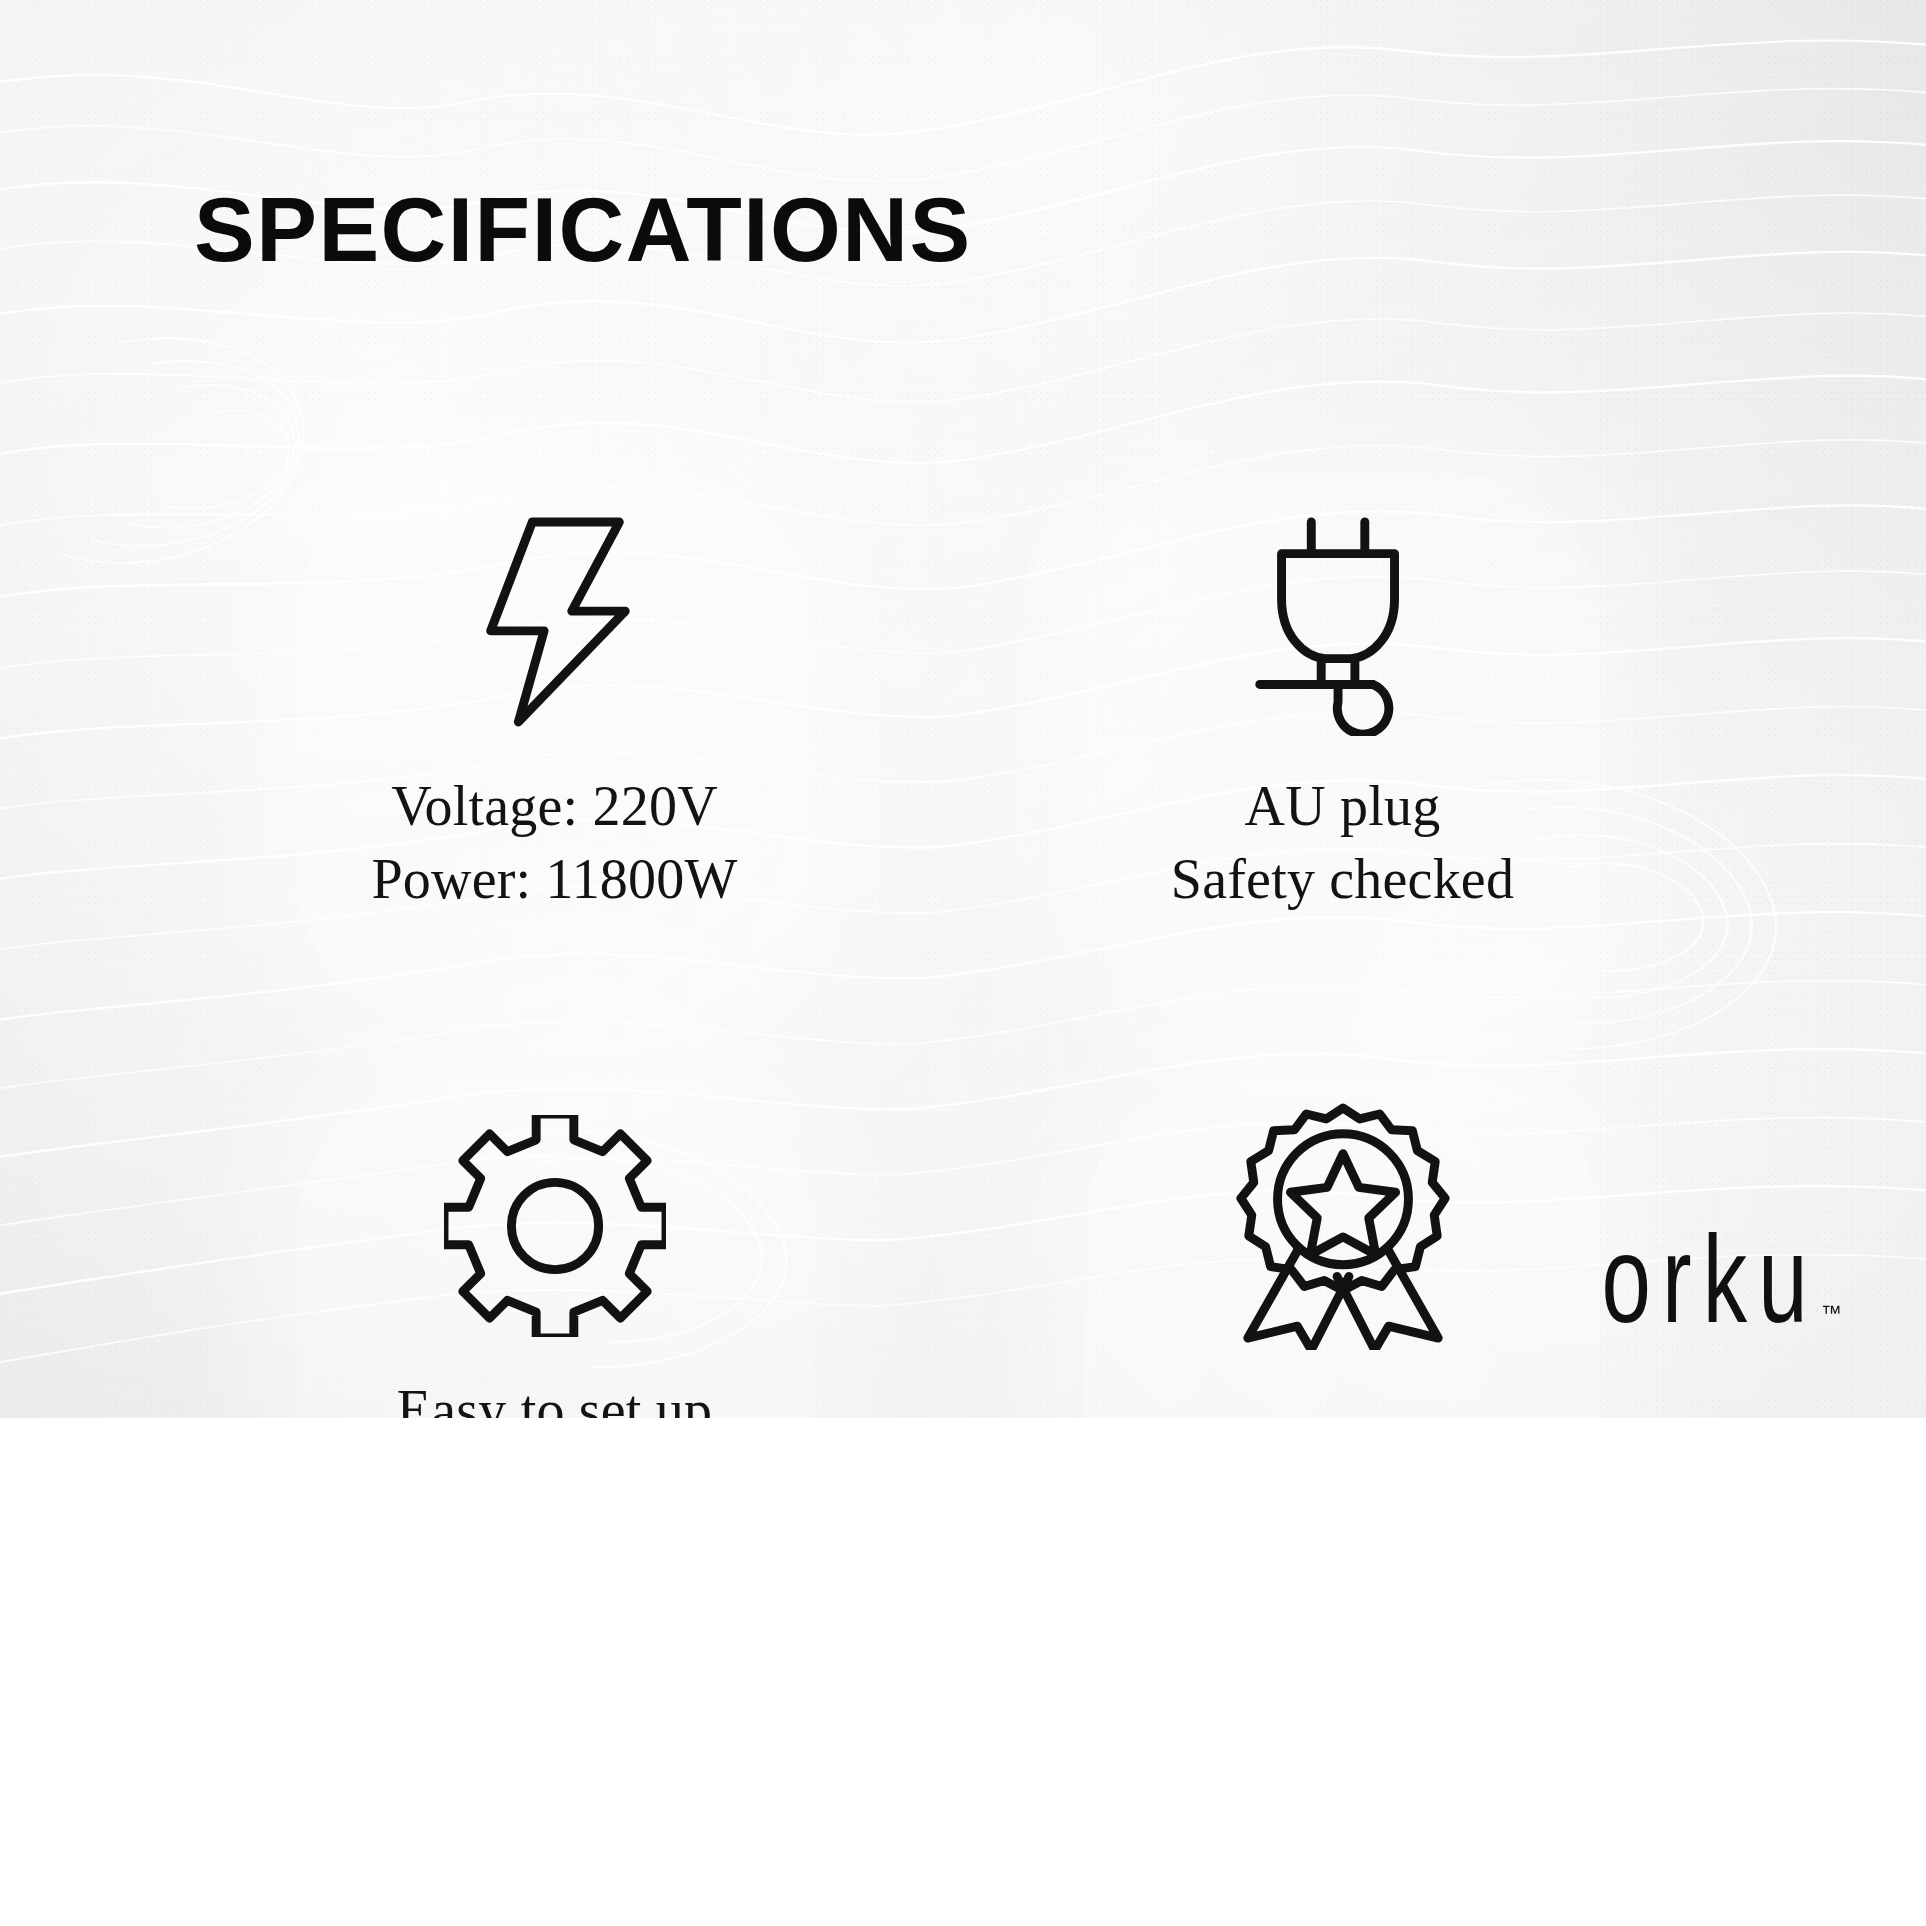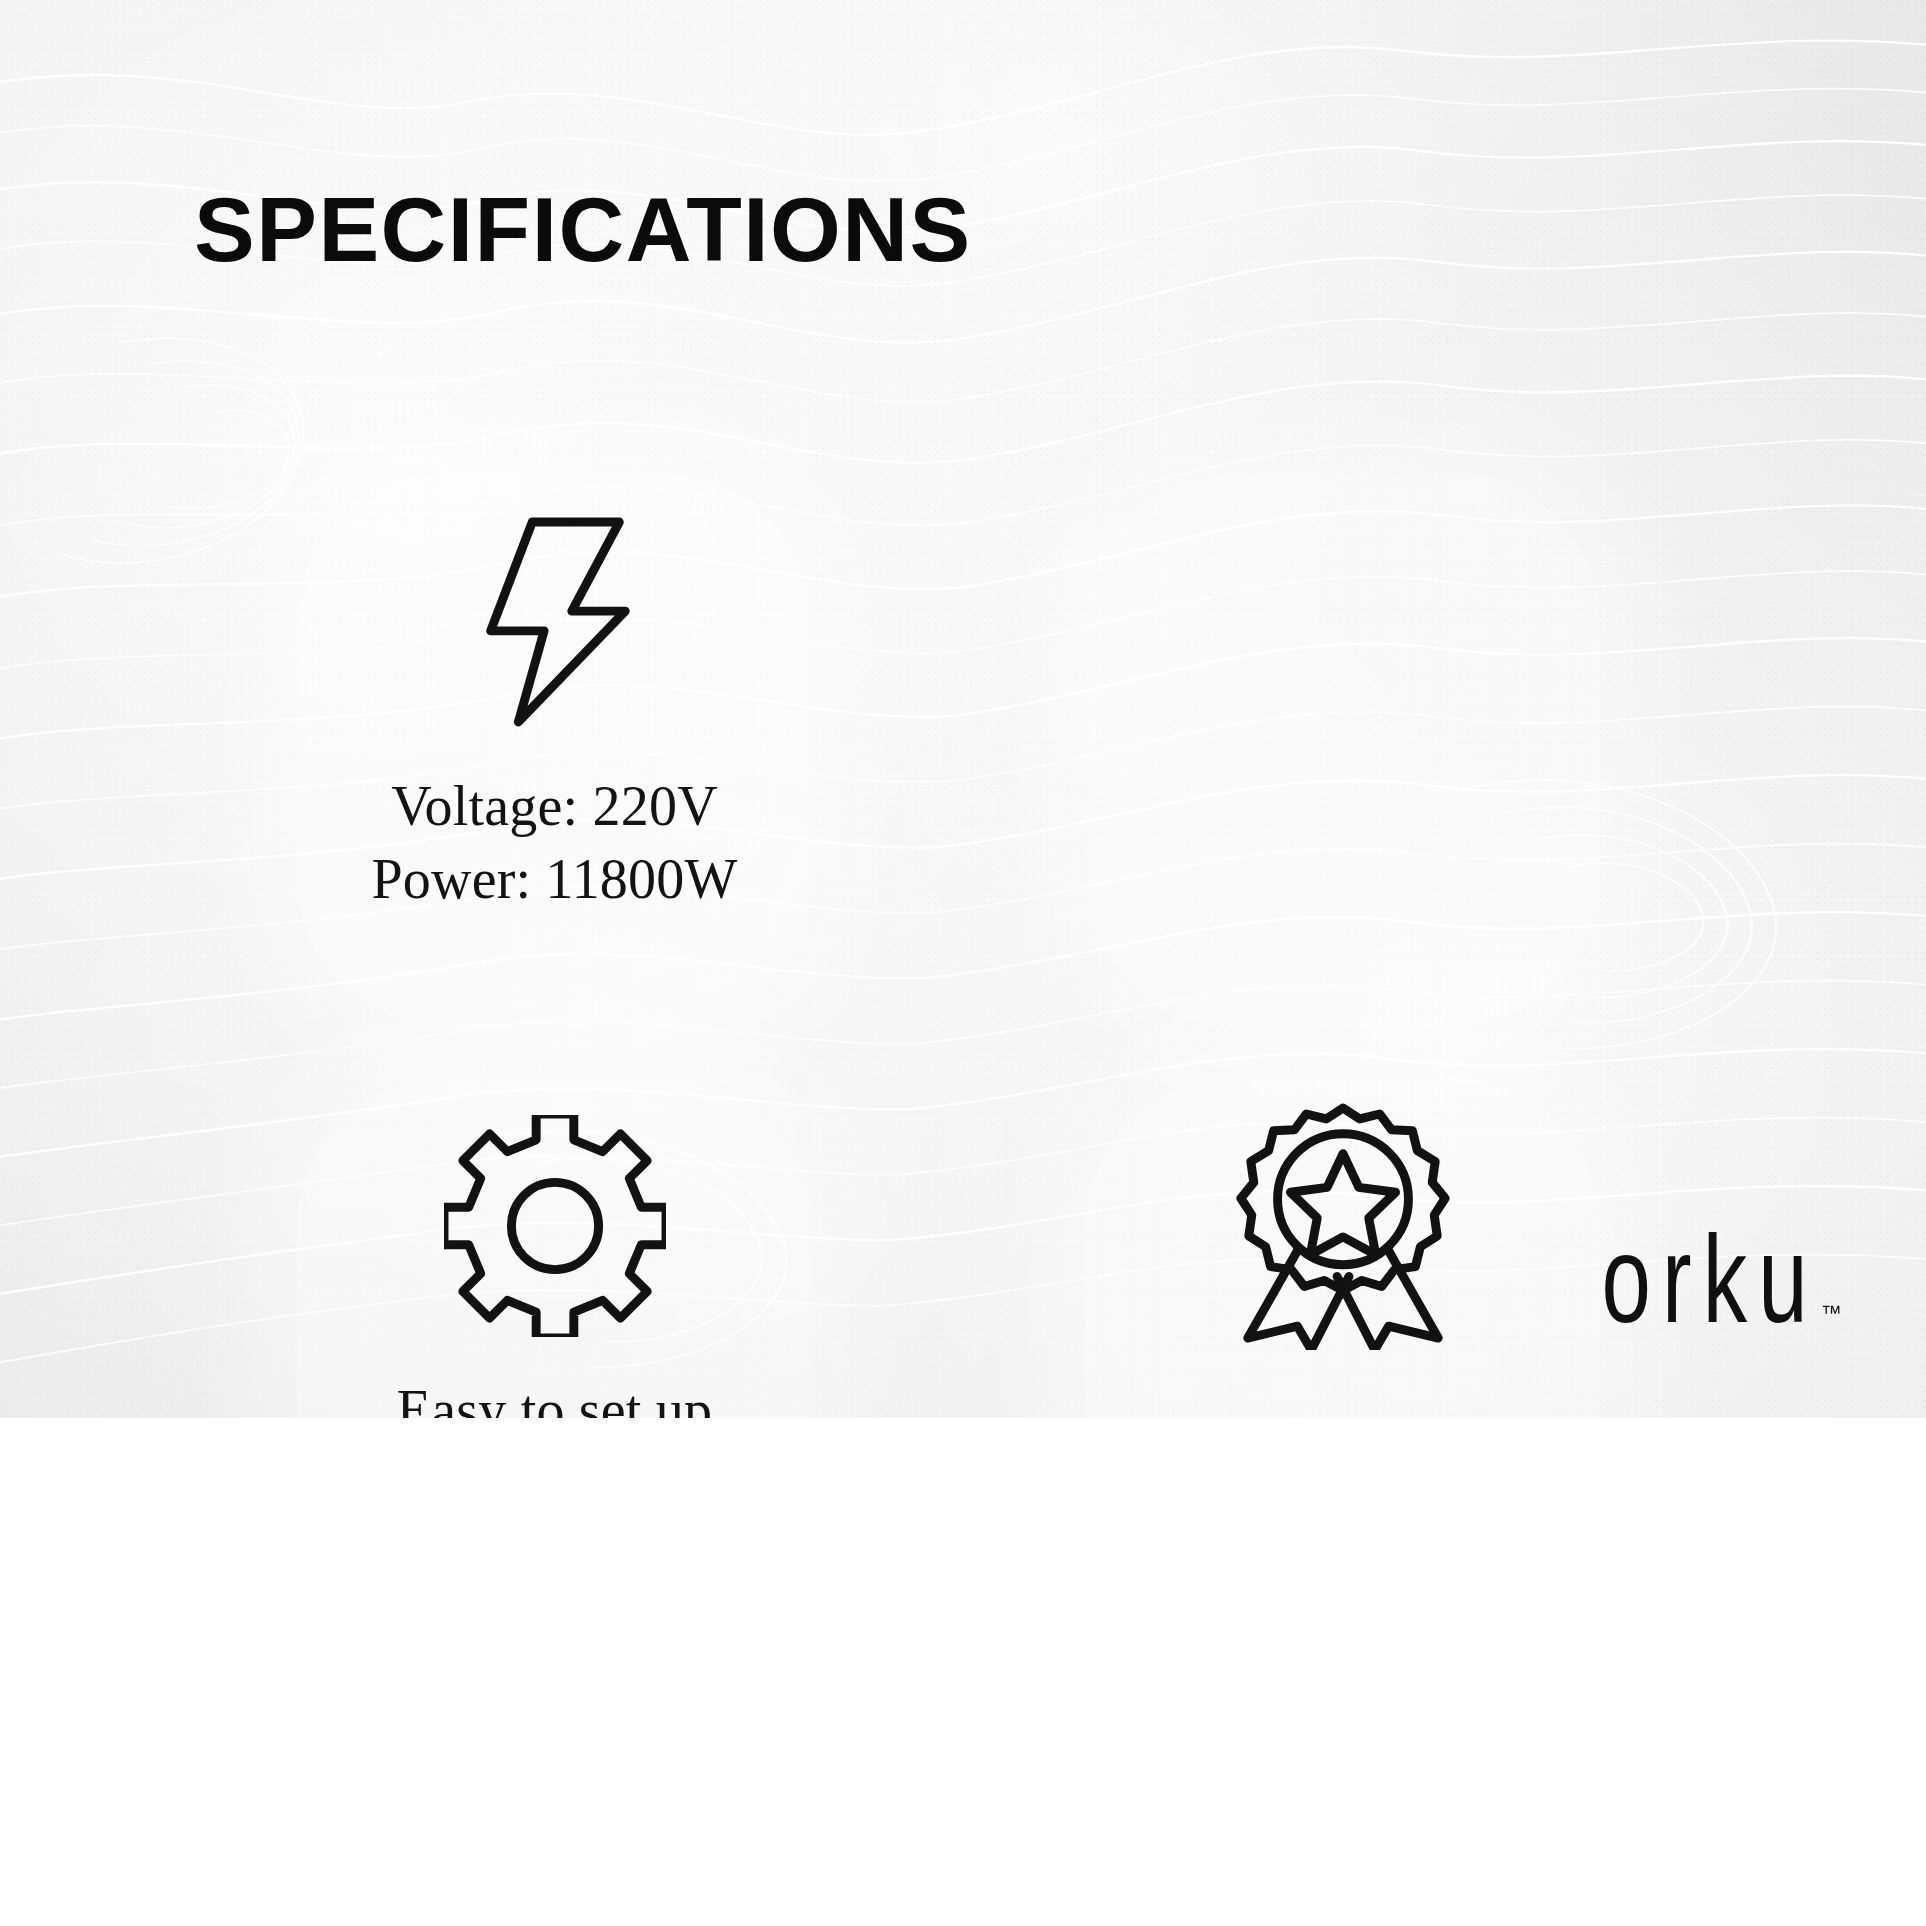--- a/index.html
+++ b/index.html
@@ -248,20 +248,34 @@
   <div class="card-inner c1">
     <div class="icon-wrap">
       <svg width="188" height="228" viewBox="0 0 190 230" aria-hidden="true">
         <path d="M108 14 H160 L112 104 H166 L58 216 L84 124 H30 L72 14 Z" stroke-width="9" stroke-linejoin="round" stroke-linecap="round"></path>
       </svg>
     </div>
     <div class="card-text two-line">Voltage: 220V
 Power: 11800W</div>
   </div>
 
+  <div class="card-inner c2">
+    <div class="icon-wrap">
+      <svg width="218" height="228" viewBox="0 0 220 230" aria-hidden="true">
+        <path d="M78 14 V46" stroke-width="9" stroke-linecap="round"></path>
+        <path d="M132 14 V46" stroke-width="9" stroke-linecap="round"></path>
+        <path d="M48 46 H162 V92 C162 128 140 150 118 152 H92 C70 150 48 128 48 92 Z" stroke-width="9" stroke-linejoin="round" stroke-linecap="round"></path>
+        <path d="M88 152 V178 H122 V152" stroke-width="9" stroke-linejoin="round" stroke-linecap="round"></path>
+        <path d="M26 178 H140" stroke-width="9" stroke-linecap="round"></path>
+        <path d="M105 178 C105 178 105 192 105 196 A26 26 0 1 0 140 178" stroke-width="9" stroke-linejoin="round" stroke-linecap="round"></path>
+      </svg>
+    </div>
+    <div class="card-text two-line">AU plug
+Safety checked</div>
+  </div>
 
   <div class="card-inner c3">
     <div class="icon-wrap">
       <svg width="222" height="222" viewBox="0 0 224 224" aria-hidden="true">
         <path d="M93 12 H131 V38 L160 50 L178 32 L205 59 L187 77 L199 106 H224 V144 H199 L187 173 L205 191
                  L178 218 L160 200 L131 212 V238 H93 V212 L64 200 L46 218 L19 191 L37 173 L25 144 H0 V106
                  H25 L37 77 L19 59 L46 32 L64 50 L93 38 Z" stroke-width="9" stroke-linejoin="round" stroke-linecap="round" transform="translate(0,-13) scale(1)"></path>
         <circle cx="112" cy="112" r="44" stroke-width="9"></circle>
       </svg>
     </div>

